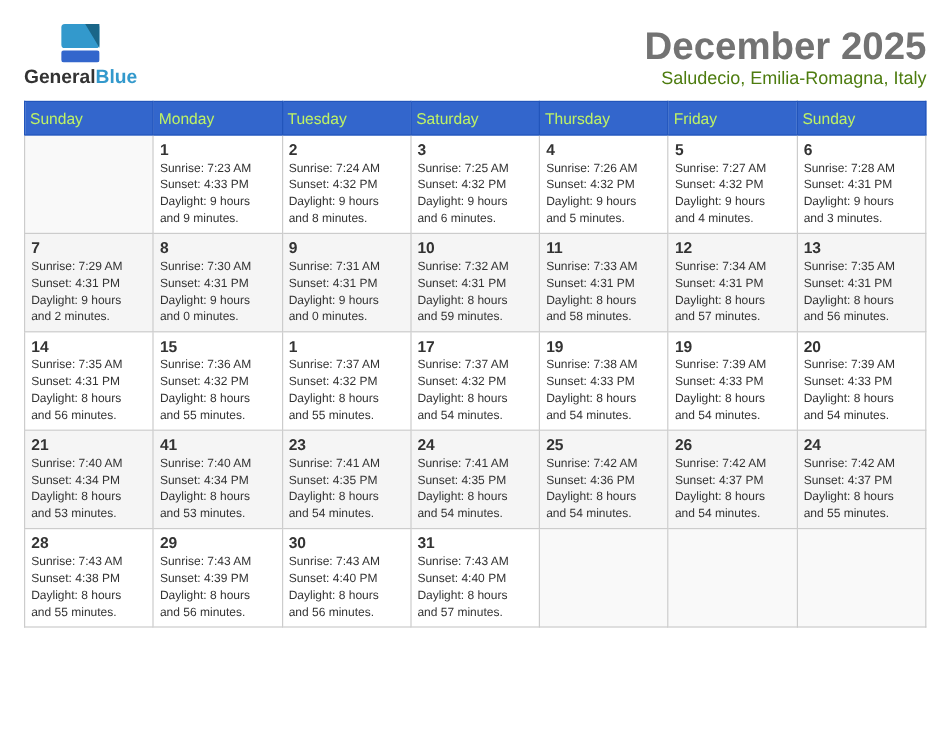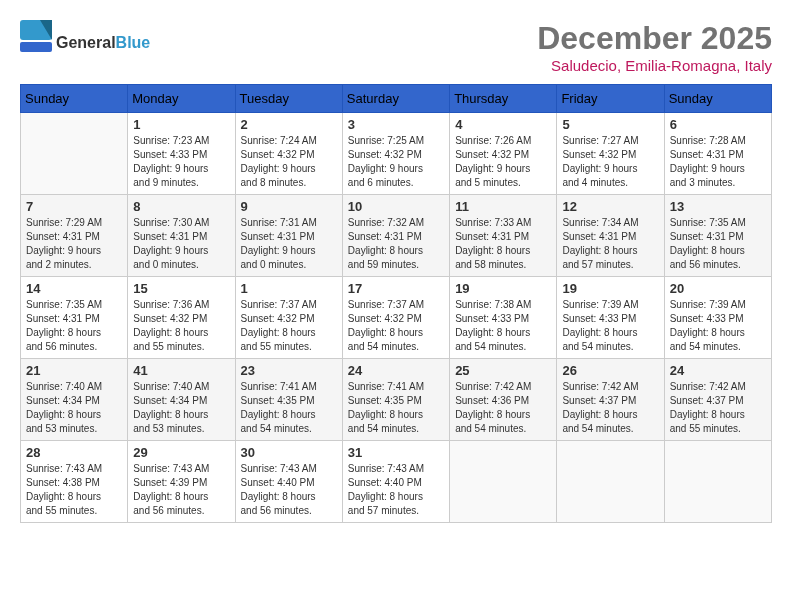--- a/index.html
+++ b/index.html
@@ -11,43 +11,44 @@
       padding: 20px;
     }
     .header-area {
       display: flex;
       justify-content: space-between;
       align-items: flex-start;
       margin-bottom: 10px;
     }
     .logo {
       display: flex;
-      align-items: flex-end;
+      align-items: center;
       gap: 4px;
+      flex-direction: column;
     }
     .title-area {
       text-align: right;
     }
     .month-title {
       font-size: 32px;
       font-weight: bold;
       color: #737373;
     }
     .subtitle {
       font-size: 15px;
-      color: #be185d;
+      color: #4d7c0f;
     }
     table {
       width: 100%;
       border-collapse: collapse;
       font-size: 11px;
     }
     thead th {
       background-color: #3366cc;
-      color: #000000;
+      color: #bef264;
       padding: 6px 4px;
       text-align: left;
       font-size: 13px;
       font-weight: normal;
       border: 1px solid #2255bb;
     }
     tbody td {
       border: 1px solid #ccc;
       vertical-align: top;
       padding: 4px 5px;

